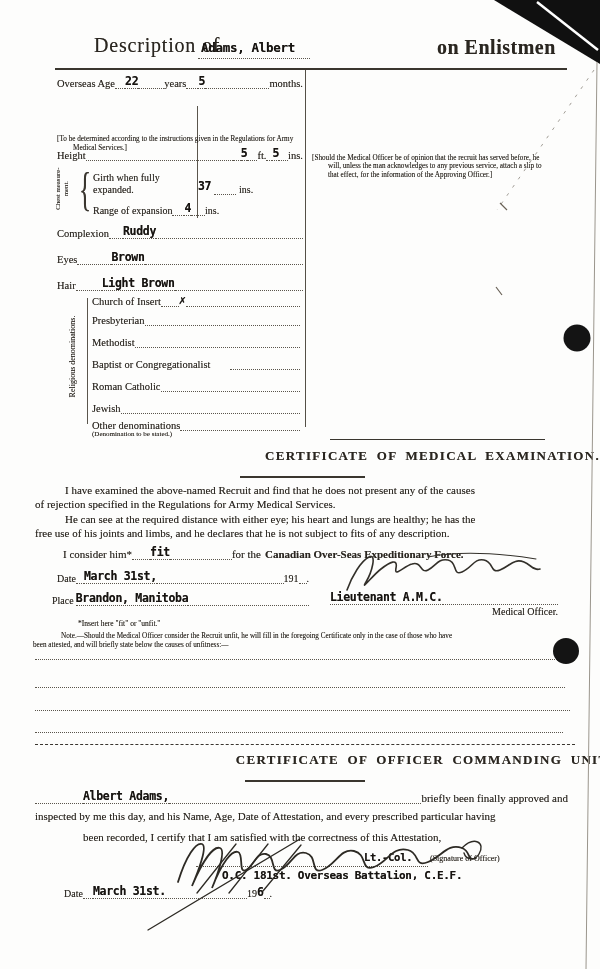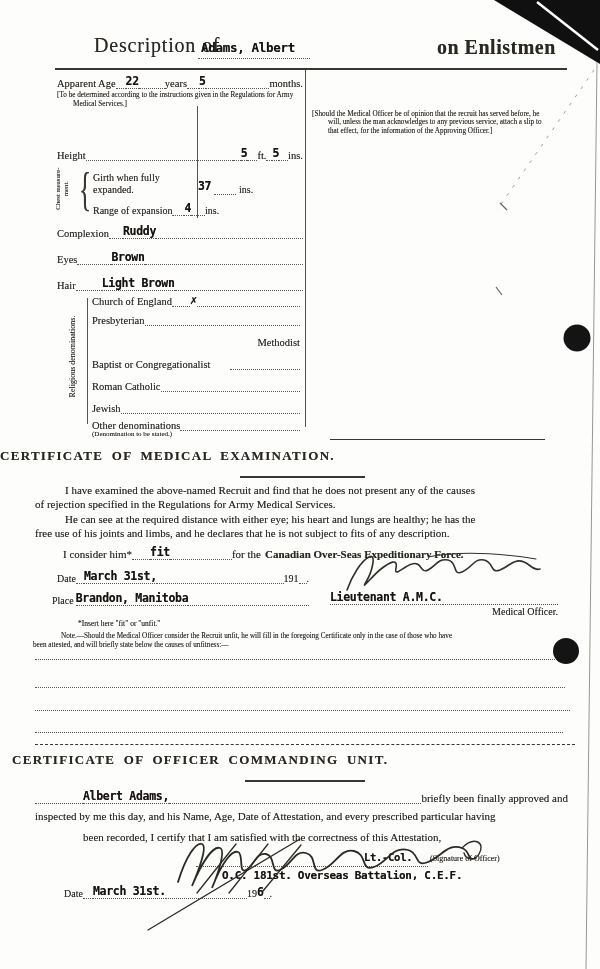--- a/index.html
+++ b/index.html
@@ -10,42 +10,42 @@
   }
   .abs { position:absolute; }
   .printed { font-family:"Liberation Serif","DejaVu Serif",serif; color:#2a2620;
              text-shadow:0 0 0.4px rgba(45,40,32,0.5); }
   .typed { font-family:"DejaVu Sans Mono","Liberation Mono",monospace; font-weight:bold;
            color:#161310; letter-spacing:-0.3px; text-shadow:0 0 0.5px rgba(20,16,10,0.55); }
   .row { display:flex; align-items:flex-end; }
   .dots { border-bottom:1.3px dotted #5a554c; height:3px; }
   .dfill { flex:1 1 auto; }
   .on-line { border-bottom:1.3px dotted #5a554c; }
-  .hang { padding-left:16px; text-indent:-16px; }
+  .hang { padding-left:16px; text-indent:-16px;margin-top:44px; }
   .vlabel { transform:rotate(-90deg); transform-origin:center center; text-align:center; }
   .rule { background:#3a362f; }
-  .heading { text-align:left; font-weight:bold; letter-spacing:1.3px; word-spacing:4px; font-size:13px; }
+  .heading { text-align:right; font-weight:bold; letter-spacing:1.3px; word-spacing:4px; font-size:13px; }
   svg.overlay { position:absolute; left:0; top:0; pointer-events:none; }
 </style>
 </head>
 <body>
 
 <div class="page">
 
   <div class="abs printed" style="left:88px;top:34px;font-size:20px;font-weight:normal;letter-spacing:0.8px;margin-left:6px;">Description of</div>
   <div class="abs typed" style="left:201px;top:40px;font-size:12.5px;">Adams, Albert</div>
   <div class="abs dots" style="left:198px;top:56px;width:112px;"></div>
   <div class="abs printed" style="left:437px;top:36px;font-size:20px;font-weight:bold;letter-spacing:0.5px;">on Enlistmen</div>
 
   <div class="abs rule" style="left:55px;top:68px;width:512px;height:2px;"></div>
   <div class="abs" style="left:305px;top:70px;width:1px;height:357px;background:#544f46;"></div>
   <div class="abs" style="left:197px;top:106px;width:1px;height:112px;background:#5a554c;"></div>
 
   <div class="abs row" style="left:57px;top:74px;width:246px;font-size:10.5px;">
-    <span class="printed">Apparent Age</span>
+    <span class="printed">Overseas Age</span>
     <span class="dots" style="width:10px;"></span>
     <span class="typed on-line" style="font-size:11.5px;">22</span>
     <span class="dots" style="width:26px;"></span>
     <span class="printed">years</span>
     <span class="dots" style="width:12px;"></span>
     <span class="typed on-line" style="font-size:11.5px;">5</span>
     <span class="dots dfill"></span>
     <span class="printed">months.</span>
   </div>
   <div class="abs printed hang" style="left:57px;top:91px;width:246px;font-size:7.2px;line-height:8.6px;">[To be determined according to the instructions given in the Regulations for Army Medical Services.]</div>
@@ -93,30 +93,30 @@
     <span class="printed">Hair</span>
     <span class="dots" style="width:26px;"></span>
     <span class="typed on-line" style="font-size:11.5px;">Light Brown</span>
     <span class="dots dfill"></span>
   </div>
 
   <div class="abs printed vlabel" style="left:27px;top:352px;width:90px;font-size:8px;line-height:9px;">Religious denominations.</div>
   <div class="abs" style="left:87px;top:298px;width:1px;height:126px;background:#5a554c;"></div>
 
   <div class="abs row" style="left:92px;top:293px;width:208px;font-size:10.5px;">
-    <span class="printed">Church of England</span>
+    <span class="printed">Church of Insert</span>
     <span class="dots" style="width:18px;"></span>
     <span class="typed" style="font-size:12px;">✗</span>
     <span class="dots dfill"></span>
   </div>
   <div class="abs row" style="left:92px;top:315px;width:208px;font-size:10.5px;">
     <span class="printed">Presbyterian</span>
     <span class="dots dfill"></span>
   </div>
-  <div class="abs row" style="left:92px;top:337px;width:208px;font-size:10.5px;flex-direction:column;">
+  <div class="abs row" style="left:92px;top:337px;width:208px;font-size:10.5px;">
     <span class="printed">Methodist</span>
     <span class="dots dfill"></span>
   </div>
   <div class="abs row" style="left:92px;top:359px;width:208px;font-size:10.5px;gap:20px;">
     <span class="printed">Baptist or Congregationalist</span>
     <span class="dots dfill"></span>
   </div>
   <div class="abs row" style="left:92px;top:381px;width:208px;font-size:10.5px;">
     <span class="printed">Roman Catholic</span>
     <span class="dots dfill"></span>

